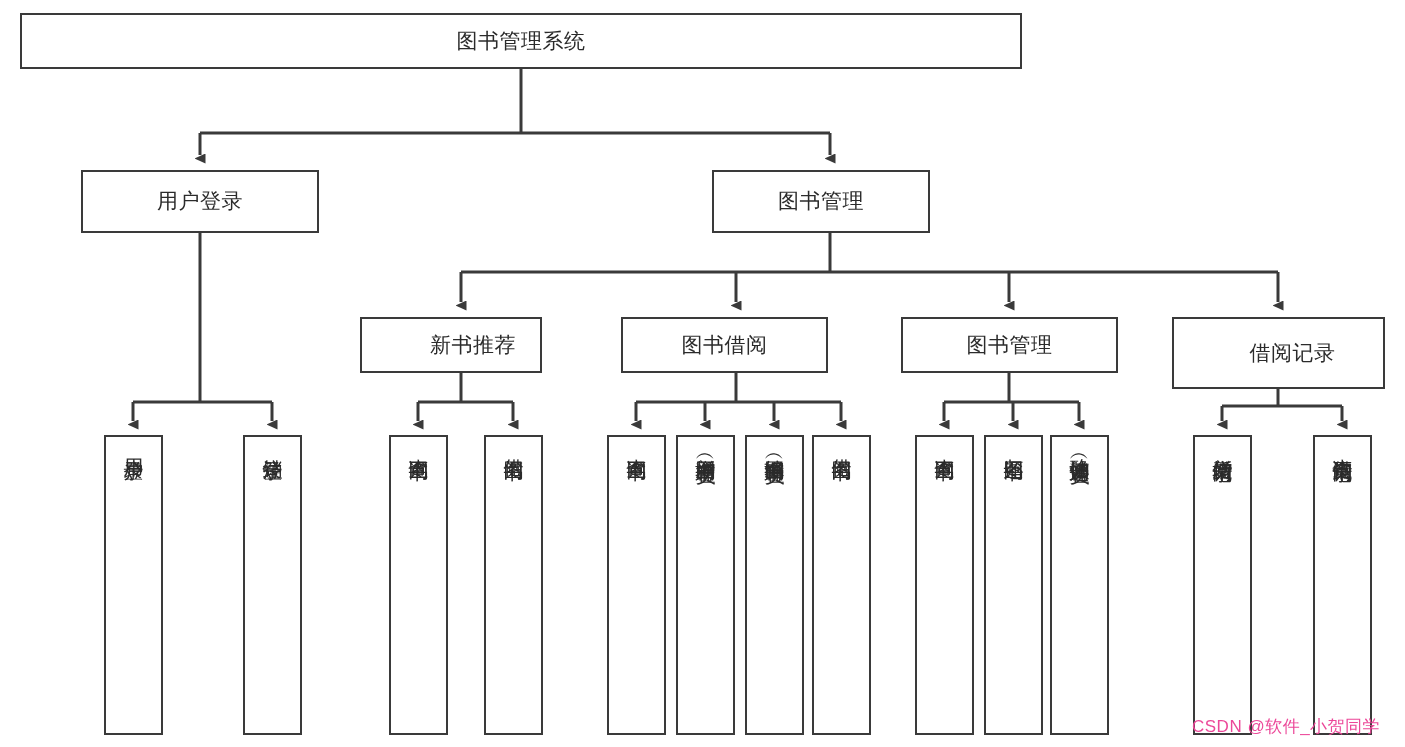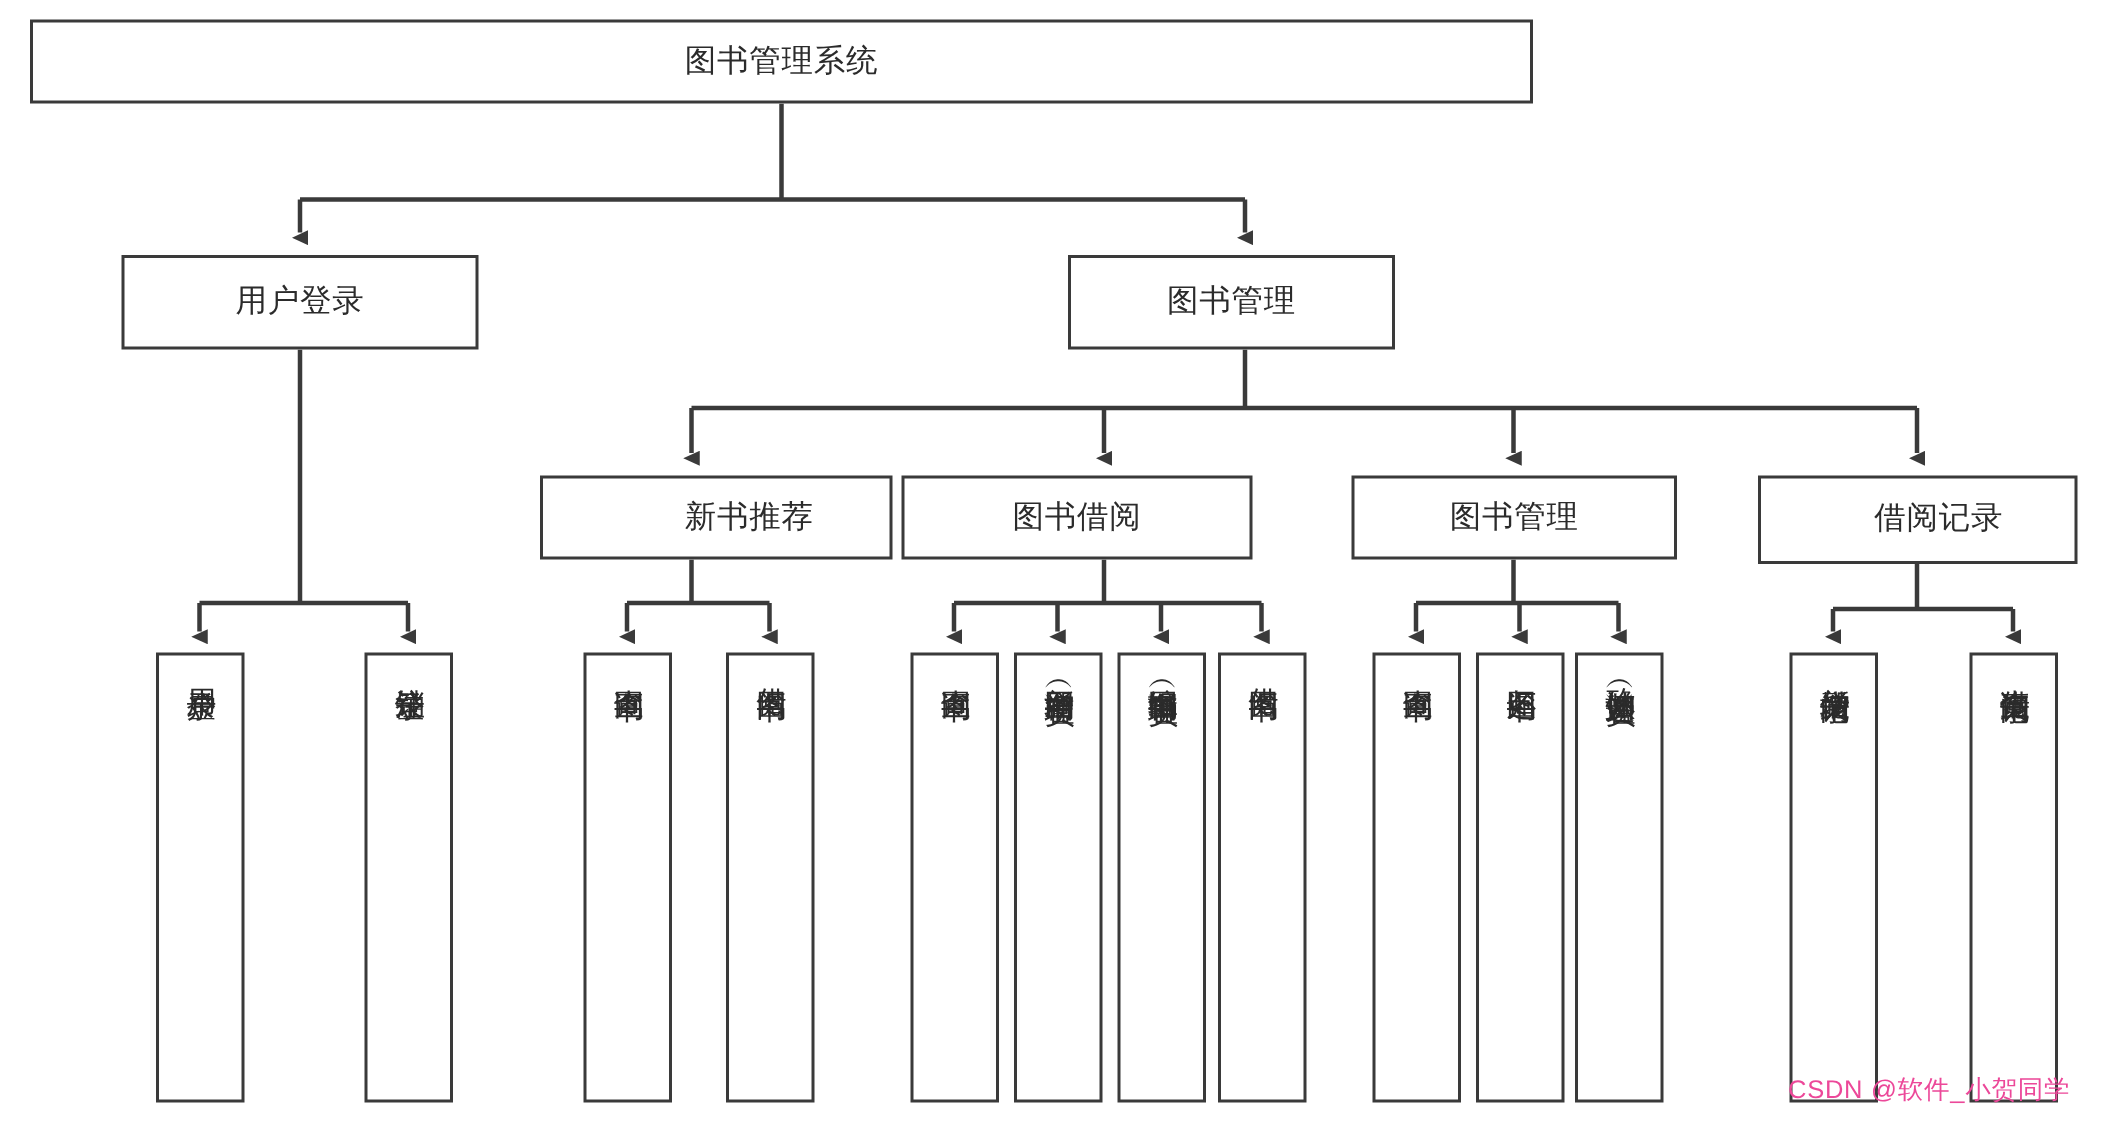--- a/index.html
+++ b/index.html
@@ -123,30 +123,30 @@
     <span class="node-label">图书管理系统</span>
   </div>
 
   <div class="node" style="left:81px; top:170px; width:238px; height:63px;">
     <span class="node-label">用户登录</span>
   </div>
   <div class="node" style="left:712px; top:170px; width:218px; height:63px;">
     <span class="node-label">图书管理</span>
   </div>
 
-  <div class="node" style="left:360px; top:317px; width:235px; height:56px;padding-left:44px;">
+  <div class="node" style="left:360px; top:317px; width:182px; height:56px;padding-left:44px;">
     <span class="node-label">新书推荐</span>
   </div>
-  <div class="node" style="left:601px; top:317px; width:234px; height:56px;">
+  <div class="node" style="left:621px; top:317px; width:207px; height:56px;">
     <span class="node-label">图书借阅</span>
   </div>
   <div class="node" style="left:901px; top:317px; width:217px; height:56px;">
     <span class="node-label">图书管理</span>
   </div>
-  <div class="node" style="left:1172px; top:317px; width:213px; height:59px;padding-left:28px;">
+  <div class="node" style="left:1172px; top:317px; width:213px; height:72px;padding-left:28px;">
     <span class="node-label">借阅记录</span>
   </div>
 
   <div class="node leaf" style="left:104px; top:435px; width:59px; height:300px;">
     <span class="node-label">用户登录</span>
   </div>
   <div class="node leaf" style="left:243px; top:435px; width:59px; height:300px;">
     <span class="node-label">注销登录</span>
   </div>
   <div class="node leaf" style="left:389px; top:435px; width:59px; height:300px;">

